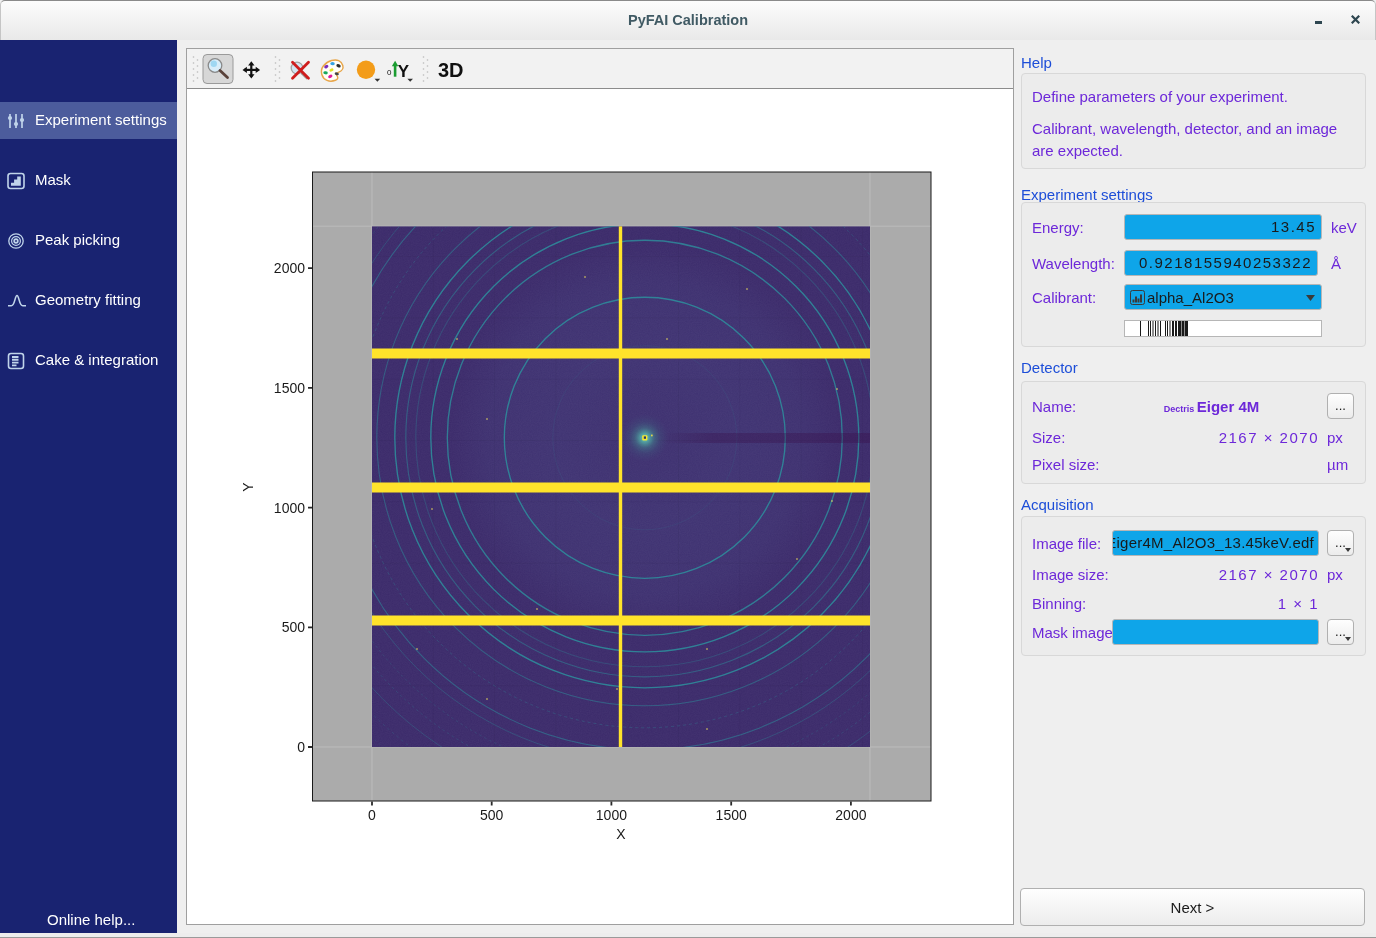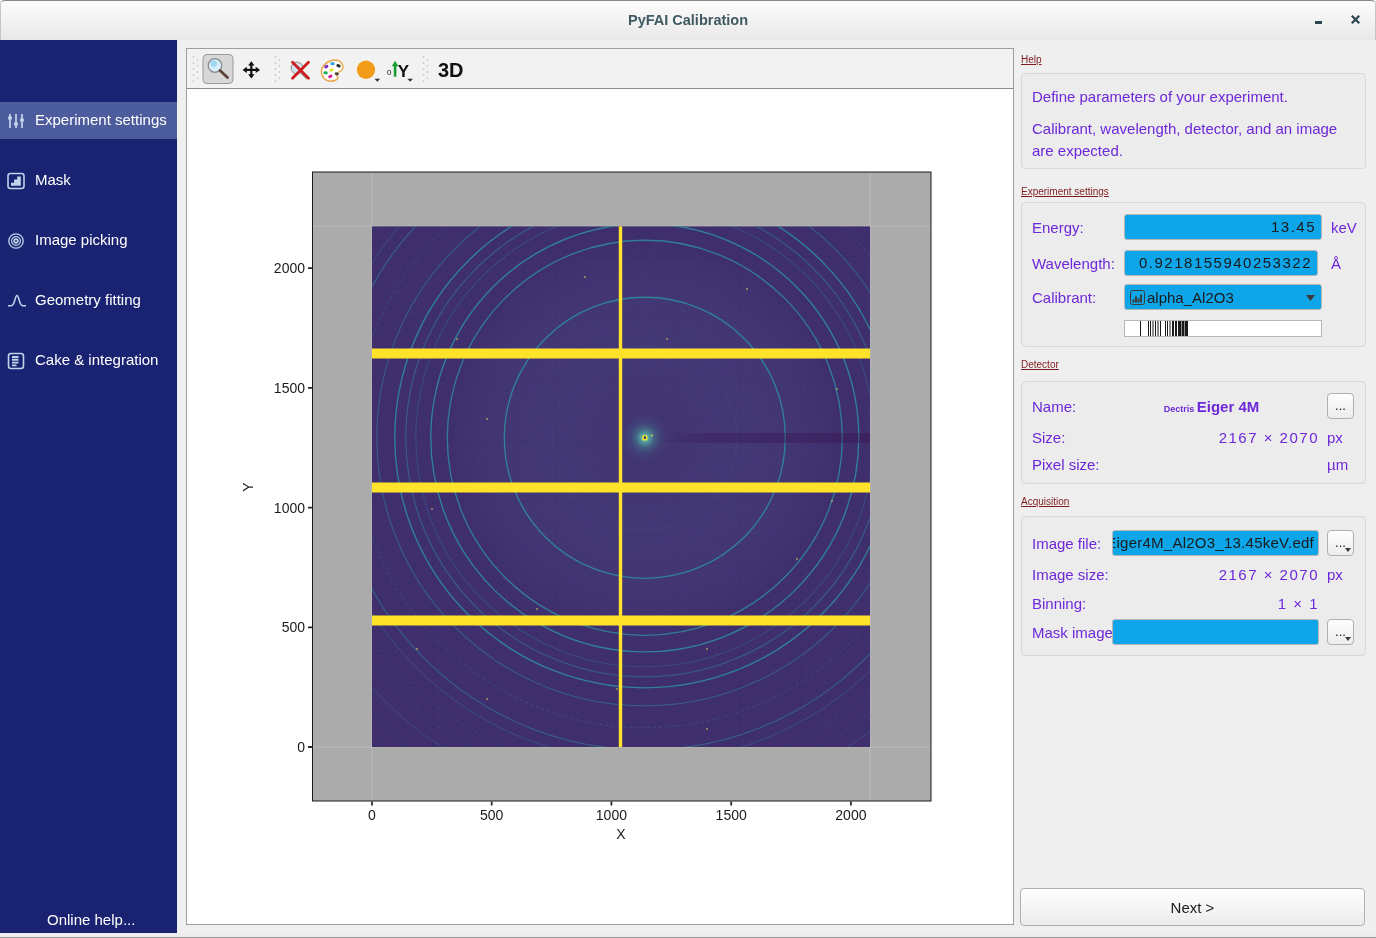--- a/index.html
+++ b/index.html
@@ -33,21 +33,21 @@
 #statusbar { left:0; top:933px; width:1376px; height:5px; background:#ededed;
   border-bottom:1px solid #9a9a9a; }
 
 
 #plotpanel { left:186px; top:48px; width:828px; height:877px; background:#ffffff;
   border:1px solid #9f9f9f; }
 #toolbar { left:187px; top:49px; width:826px; height:40px;
   background:#f2f2f2; border-bottom:1px solid #8c8c8c; }
 
 
-.rlabel { position:absolute; color:#7f1d1d; font-size:10px;text-decoration:underline; }
+.rlabel { position:absolute; color:#1d4ed8; font-size:15px; }
 .groupbox { position:absolute; left:1021px; width:345px;
   background:#ececec; border:1px solid #d8d8d8; border-radius:4px; }
 .ftext { position:absolute; color:#6d28d9; font-size:15px; }
 .input { position:absolute; background:#0ea5e9; border:1px solid #b6b6b6;
   border-radius:3px; font-size:15px; color:#1a1a1a; }
 .btn { position:absolute; background:linear-gradient(#fefefe,#ececec);
   border:1px solid #b0b0b0; border-radius:4px; }
 .num { letter-spacing:1.5px; }
 </style>
 </head>
@@ -76,21 +76,21 @@
     <path d="M4 13.8 v-3.1 h3.1 v-3.1 h3.1 v-3.1 h3.6 V13.8 z" fill="#c0d4ea"></path>
   </svg>
   <span class="txt">Mask</span>
 </div>
 <div class="navitem" style="top:222px;">
   <svg width="18" height="18" viewBox="0 0 18 18" fill="none" stroke="#c0d4ea">
     <circle cx="9" cy="9" r="7.2" stroke-width="1.3"></circle>
     <circle cx="9" cy="9" r="4.4" stroke-width="1.2"></circle>
     <circle cx="9" cy="9" r="1.8" stroke-width="1.8"></circle>
   </svg>
-  <span class="txt">Image picking</span>
+  <span class="txt">Peak picking</span>
 </div>
 <div class="navitem" style="top:282px;">
   <svg width="20" height="18" viewBox="0 0 20 18" fill="none" stroke="#c0d4ea" stroke-width="1.6">
     <path d="M1 13.8 h3.2 c3.8 0 3.6 -10.3 5.8 -10.3 c2.2 0 2 10.3 5.8 10.3 h3.2"></path>
   </svg>
   <span class="txt">Geometry fitting</span>
 </div>
 <div class="navitem" style="top:342px;">
   <svg width="18" height="18" viewBox="0 0 18 18">
     <rect x="1.5" y="1.5" width="15" height="15" rx="2.5" fill="none" stroke="#c0d4ea" stroke-width="1.6"></rect>

